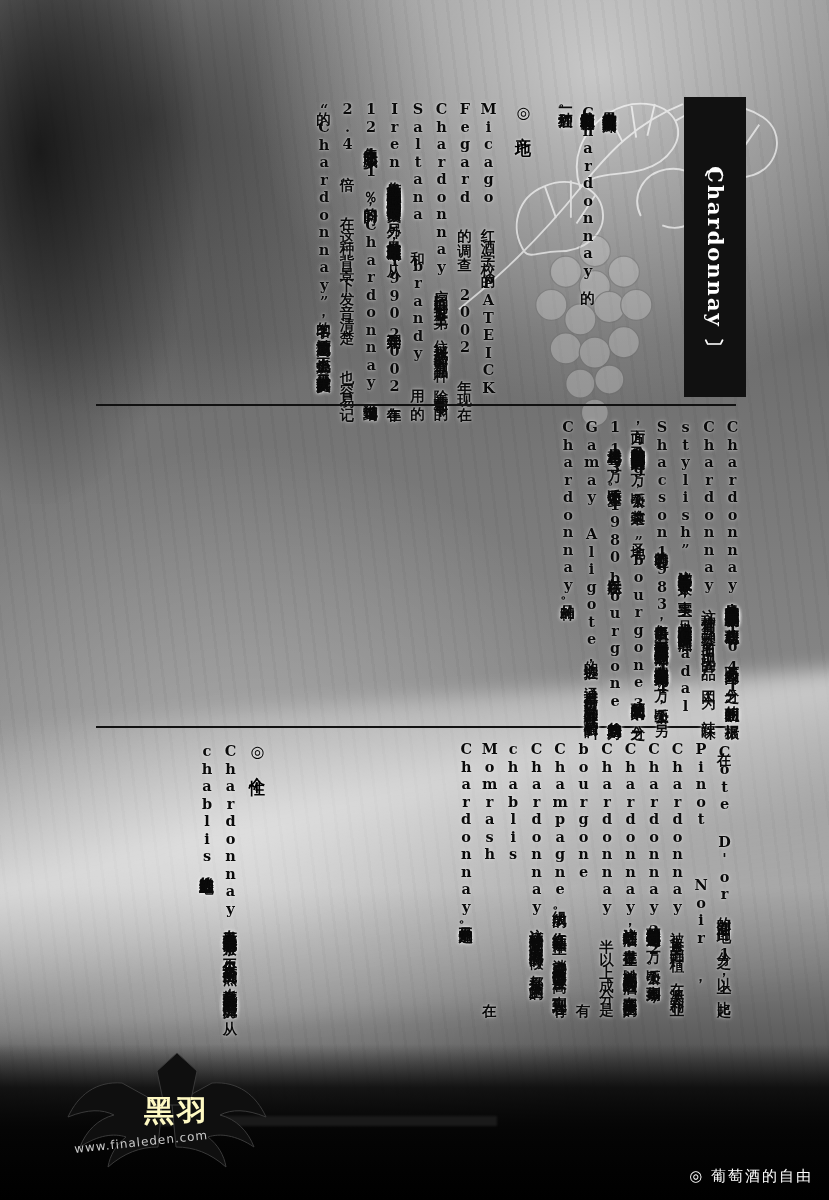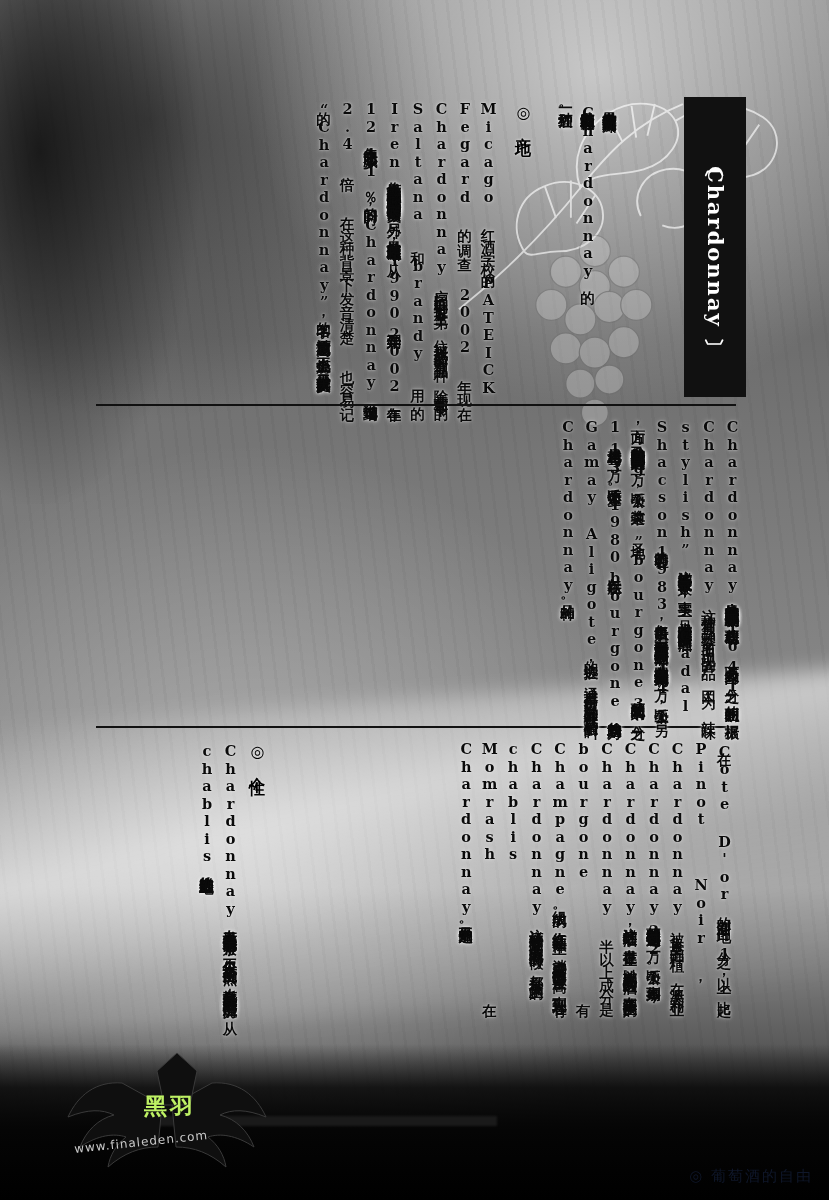--- a/index.html
+++ b/index.html
@@ -129,40 +129,40 @@
 
   
   .logo-wrap {
     position: absolute;
     left: 62px; bottom: 22px;
     width: 230px; height: 135px;
   }
   .logo-text {
     position: absolute;
     left: 82px; top: 48px;
-    color: #bef264;
-    font-size: 23px;
+    color: #fef9c3;
+    font-size: 30px;
     font-weight: 700;
     letter-spacing: 3px;
     font-family: "DejaVu Serif", "Liberation Serif", serif;
     text-align: right;
   }
   .logo-url {
     position: absolute;
     left: 12px; top: 92px;
     color: #c9c9c9;
     font-size: 12px;
     font-family: "DejaVu Sans", "Liberation Sans", sans-serif;
     transform: rotate(-6deg);
     letter-spacing: 1px;
   }
   .footer-note {
     position: absolute;
     right: 16px; bottom: 14px;
-    color: #0f172a;
+    color: #ffffff;
     font-size: 15px;
     letter-spacing: 2px;
     font-family: "DejaVu Serif", "Liberation Serif", serif;
   }
 </style>
 </head>
 <body>
 
 <div class="page">
 

